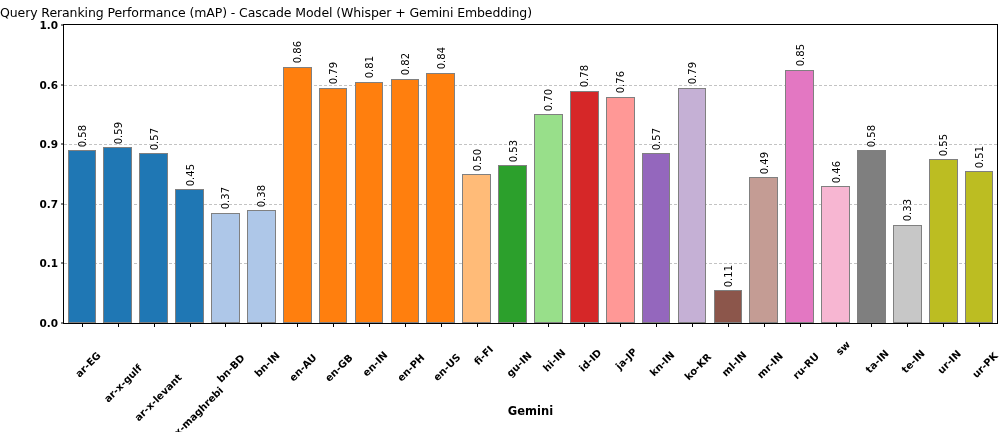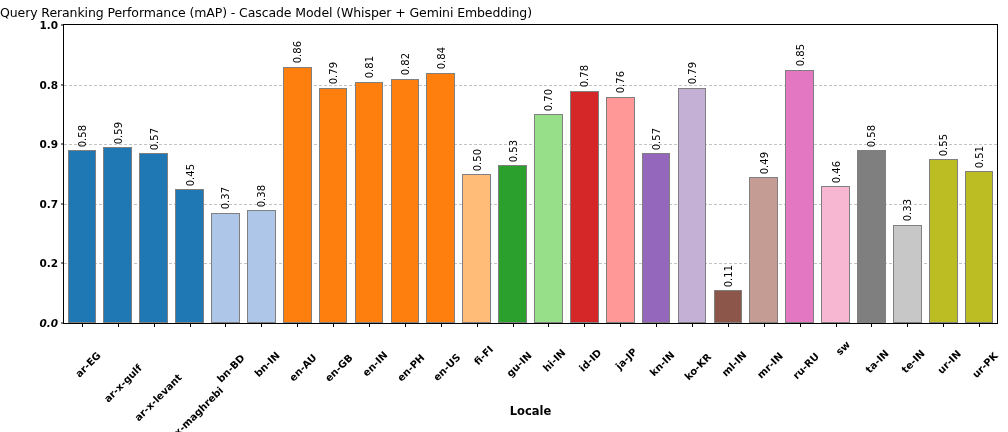--- a/index.html
+++ b/index.html
@@ -125,29 +125,29 @@
 
   <div id="axes">
     <div id="gridlines">
         <div class="gridline" style="top: 238.4px;"></div>
         <div class="gridline" style="top: 178.8px;"></div>
         <div class="gridline" style="top: 119.2px;"></div>
         <div class="gridline" style="top: 59.6px;"></div>
       </div>
     <div id="yticks">
         <div class="ytick-mark" style="top: 298px;"></div>
-        <div class="ytick-label" style="top: 298px; font-style: italic;">0.0</div>
+        <div class="ytick-label" style="top: 298px;">0.0</div>
         <div class="ytick-mark" style="top: 238.4px;"></div>
-        <div class="ytick-label" style="top: 238.4px;">0.2</div>
+        <div class="ytick-label" style="top: 238.4px;">0.1</div>
         <div class="ytick-mark" style="top: 178.8px;"></div>
         <div class="ytick-label" style="top: 178.8px;">0.7</div>
         <div class="ytick-mark" style="top: 119.2px;"></div>
         <div class="ytick-label" style="top: 119.2px;">0.9</div>
         <div class="ytick-mark" style="top: 59.6px;"></div>
-        <div class="ytick-label" style="top: 59.6px;">0.8</div>
+        <div class="ytick-label" style="top: 59.6px;">0.6</div>
         <div class="ytick-mark" style="top: 0px;"></div>
         <div class="ytick-label" style="top: 0px;">1.0</div>
       </div>
     <div id="bars">
         <div class="bar" style="left: 3.58846px; width: 28.7077px; height: 172.84px; background: rgb(31, 119, 180); border-color: rgb(128, 128, 128);">
           <div class="bar-value-wrap">
             <div class="bv">0.58</div>
           </div>
         </div>
         <div class="bar" style="left: 39.4731px; width: 28.7077px; height: 175.82px; background: rgb(31, 119, 180); border-color: rgb(128, 128, 128);">
@@ -325,15 +325,15 @@
         <div class="xtick-label" style="left: 811.404px;">ta-IN</div>
         <div class="xtick-mark" style="left: 843.288px;"></div>
         <div class="xtick-label" style="left: 847.288px;">te-IN</div>
         <div class="xtick-mark" style="left: 879.173px;"></div>
         <div class="xtick-label" style="left: 883.173px;">ur-IN</div>
         <div class="xtick-mark" style="left: 915.058px;"></div>
         <div class="xtick-label" style="left: 919.058px;">ur-PK</div>
       </div>
   </div>
 
-  <div id="xlabel">Locale</div>
+  <div id="xlabel">Gemini</div>
 
 </div>
 
 </body></html>

